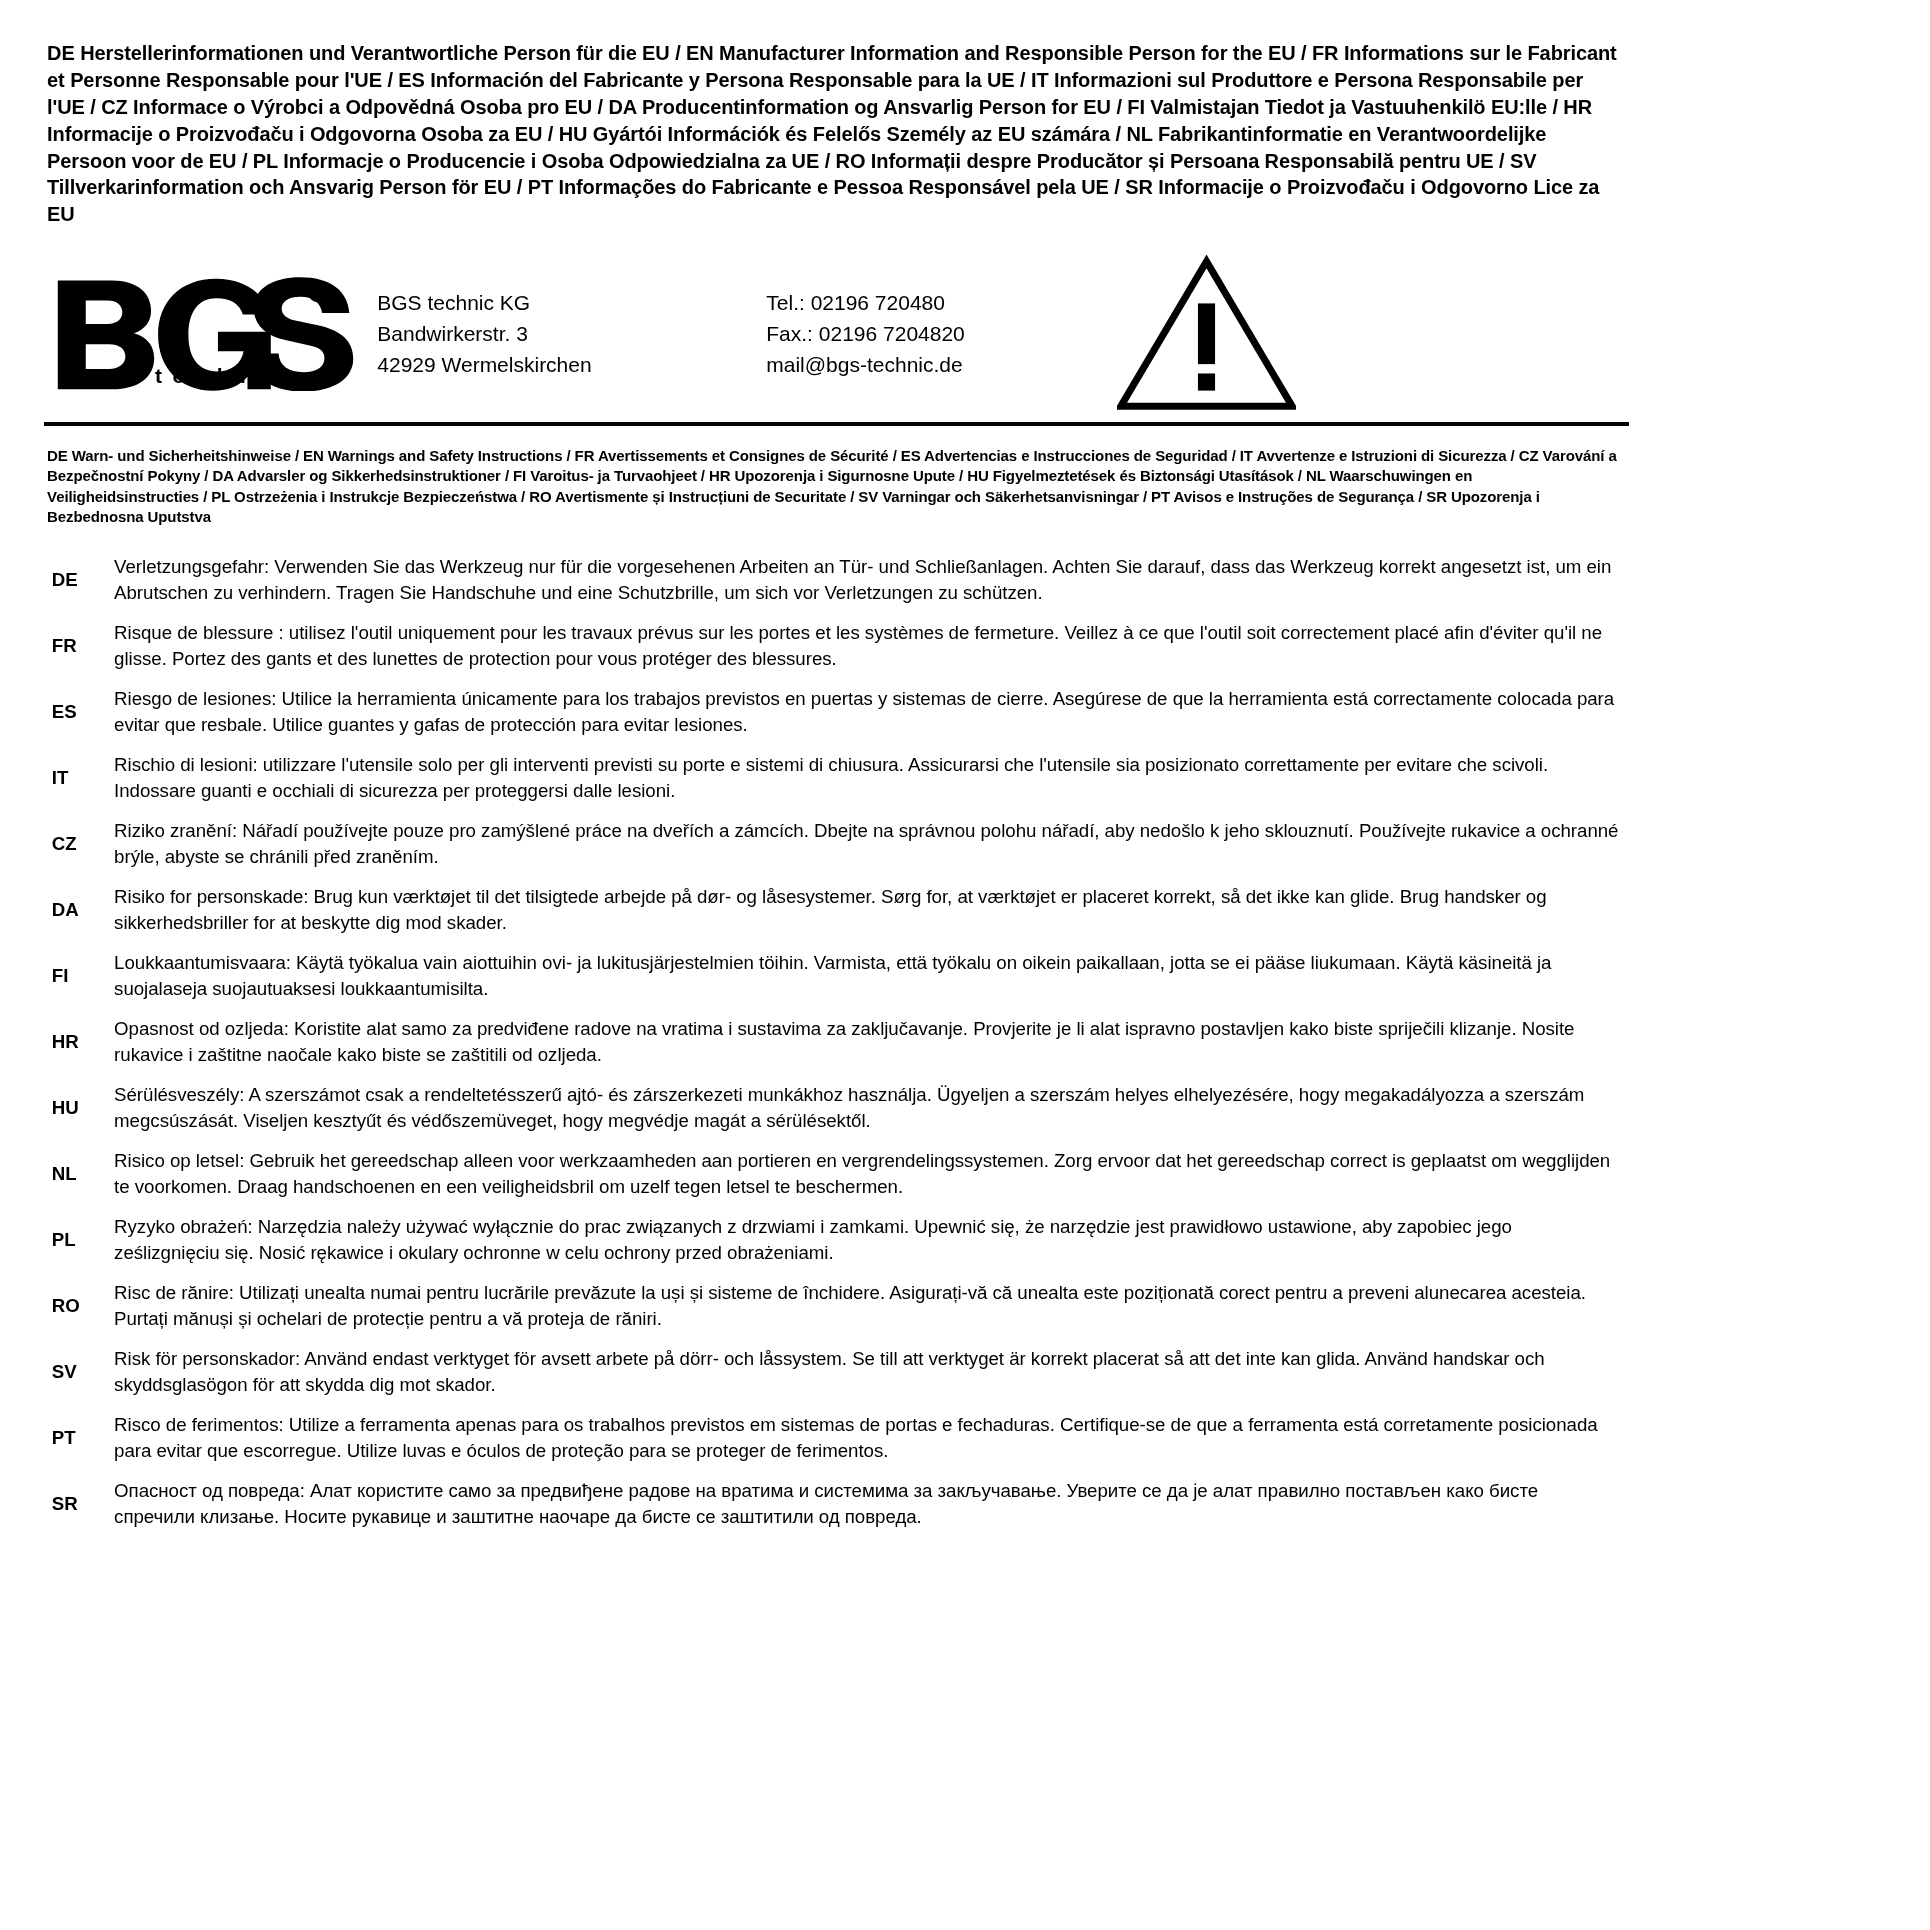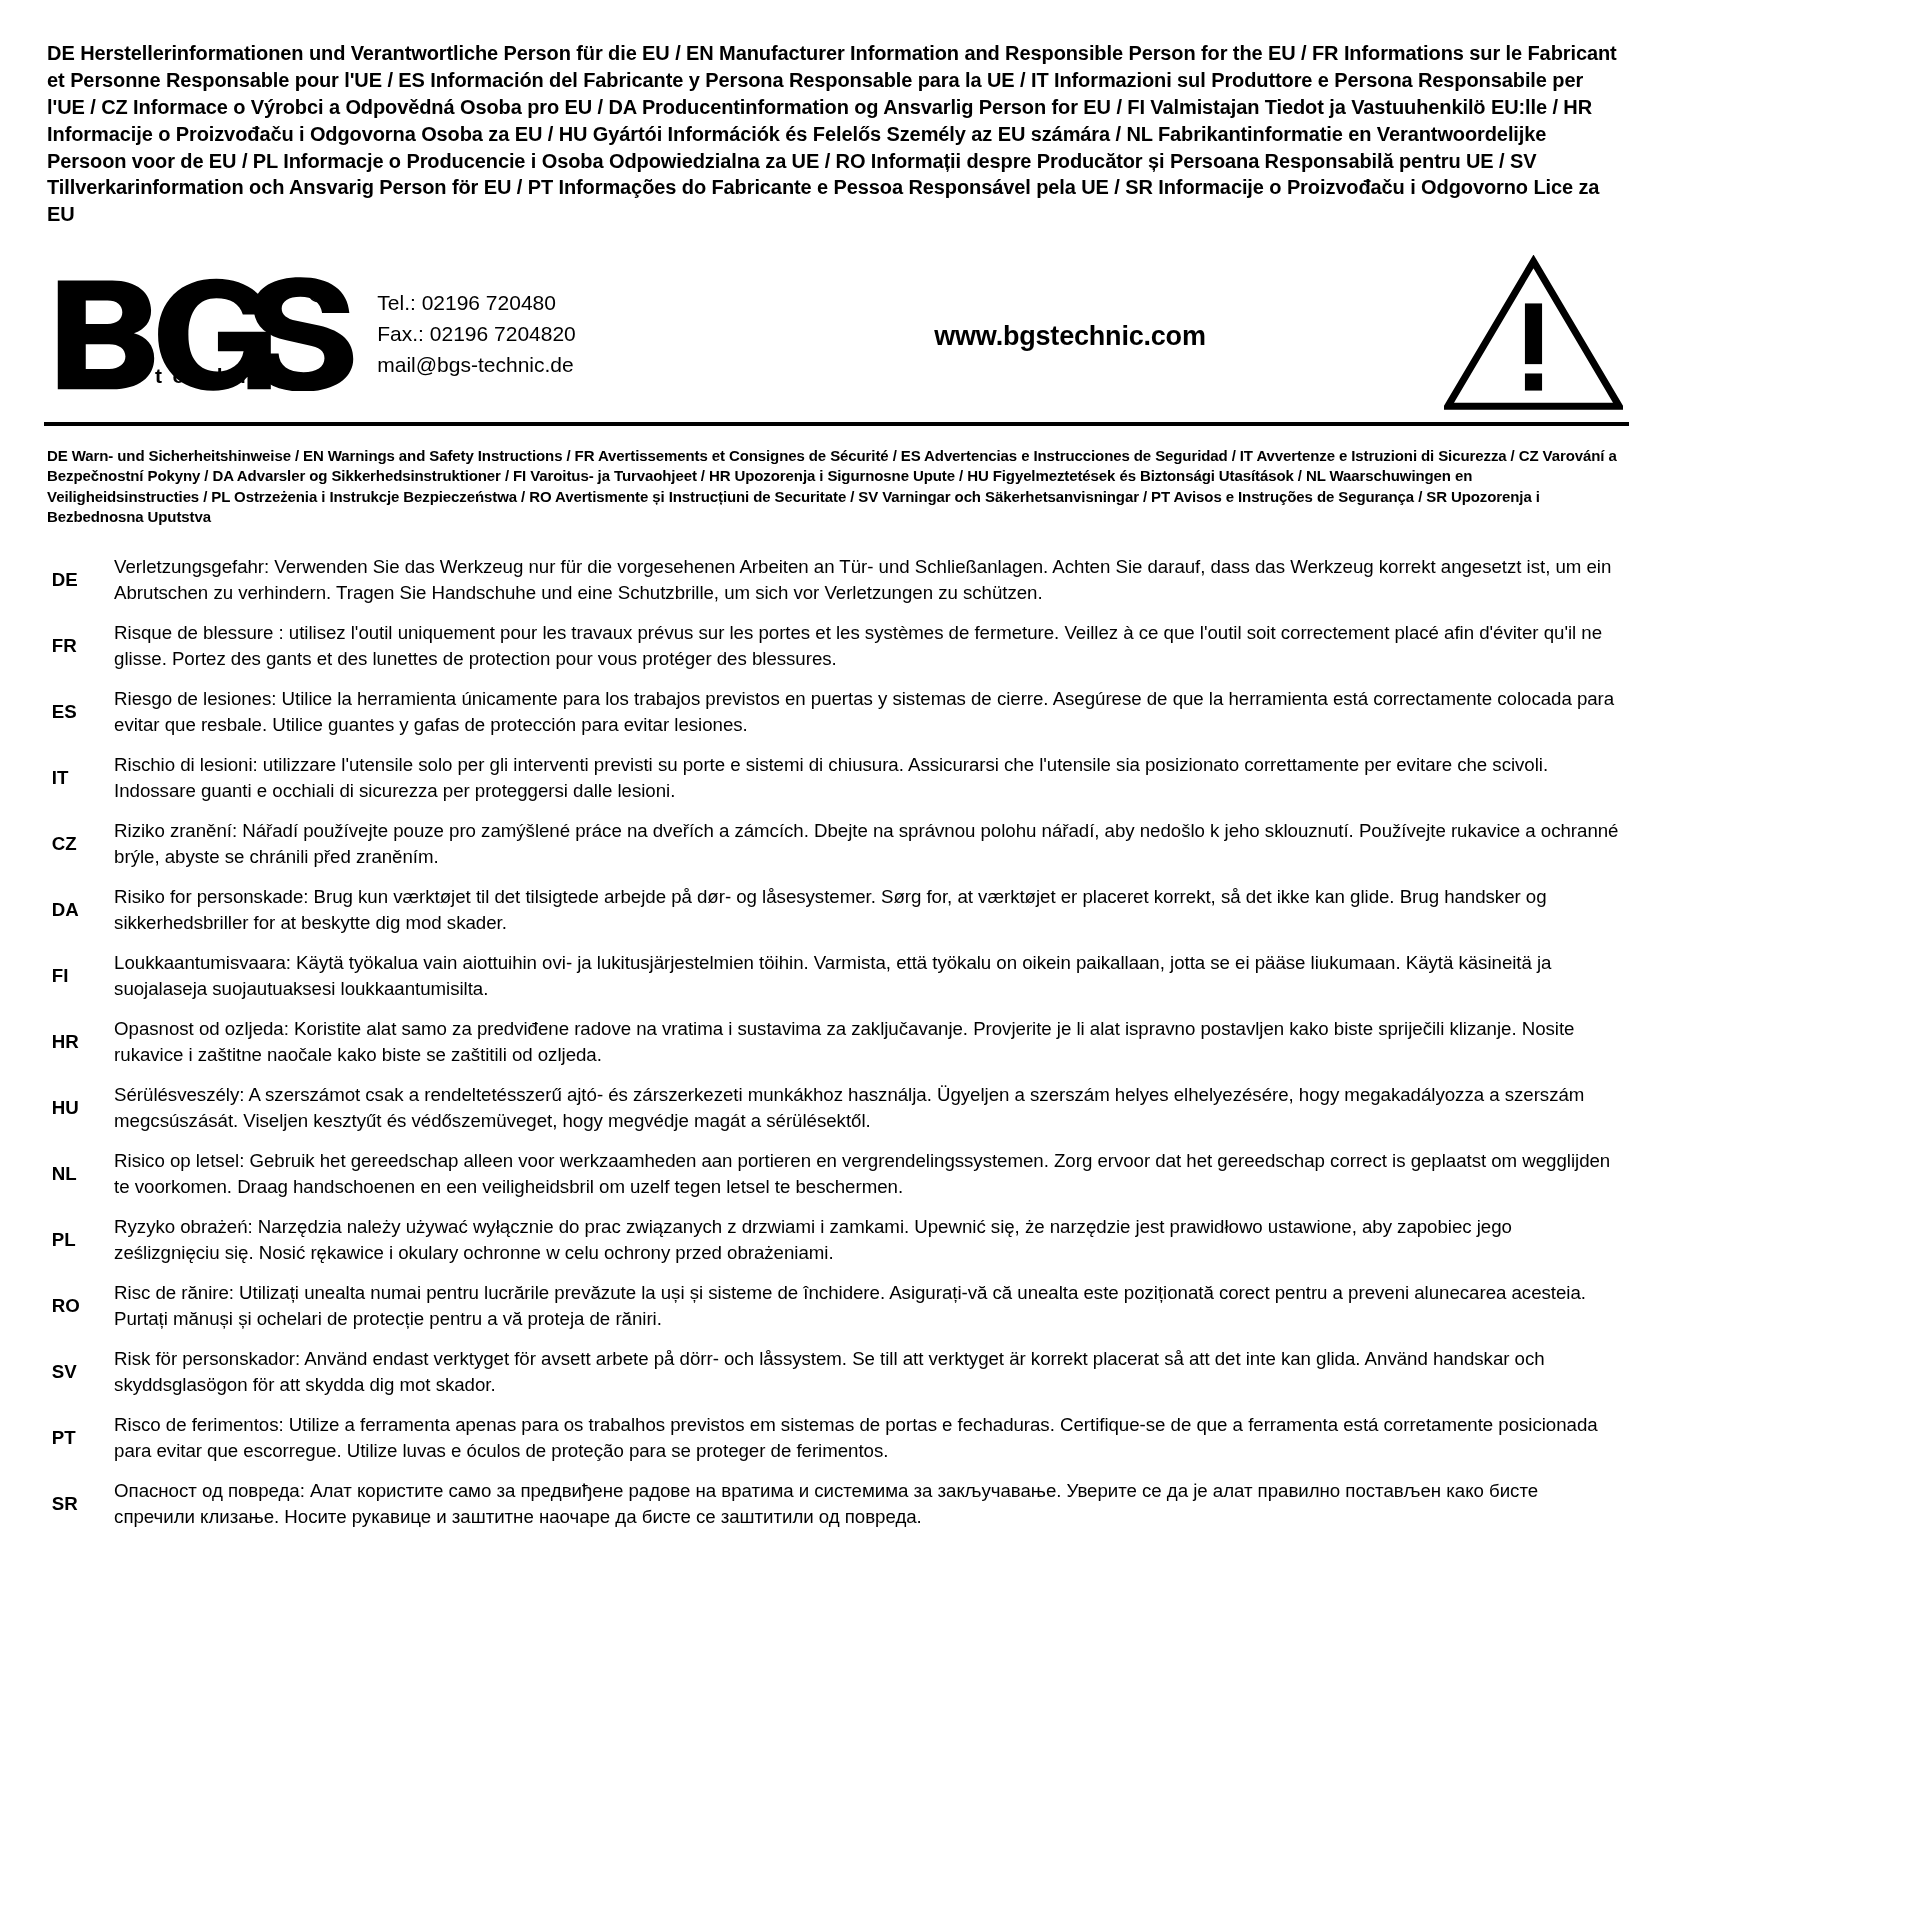--- a/index.html
+++ b/index.html
@@ -126,28 +126,32 @@
 
           <path d="M230 52 C226 38 214 31 196 31 C174 31 160 47 160 78 C160 109 174 125 197 125 C214 125 228 116 231 99 H198 V74 H266 V148 H236 V132 C226 144 211 150 192 150 C148 150 121 120 121 78 C121 36 149 6 196 6 C232 6 258 25 266 52 Z" transform="translate(18,0)"></path>
 
           <path d="M290 102 C291 118 303 126 322 126 C339 126 349 119 349 108 C349 99 343 94 327 91 L300 85 C272 79 258 64 258 43 C258 20 281 4 318 4 C356 4 379 21 381 50 H346 C344 36 334 29 318 29 C303 29 294 35 294 44 C294 52 300 57 313 60 L342 66 C372 73 386 87 386 109 C386 134 361 151 321 151 C281 151 256 133 254 102 Z" transform="translate(4,0)"></path>
         </g>
         <text x="332" y="36" font-family="'Liberation Sans', sans-serif" font-size="34" font-weight="bold" fill="#000">®</text>
         <text x="135" y="140" font-family="'Liberation Sans', sans-serif" font-size="27" font-weight="bold" letter-spacing="3" fill="#000">t e c h n i c</text>
       </svg>
     </div>
 
+    <div class="address-col">
+      <div>BGS technic KG</div>
+      <div>Bandwirkerstr. 3</div>
+      <div>42929 Wermelskirchen</div>
+    </div>
 
     <div class="contact-col">
       <div>Tel.: 02196 720480</div>
       <div>Fax.: 02196 7204820</div>
       <div>mail@bgs-technic.de</div>
     </div>
 
-    <div class="website-col">www.bgstechnic.com</div>
 
     <div class="warn-col">
       <svg width="179" height="156" viewBox="0 0 230 200">
         <polygon points="115,8 225,194 5,194" fill="none" stroke="#000" stroke-width="9" stroke-linejoin="miter"></polygon>
         <rect x="104" y="62" width="22" height="78" fill="#000"></rect>
         <rect x="104" y="152" width="22" height="22" fill="#000"></rect>
       </svg>
     </div>
 
   </div>

